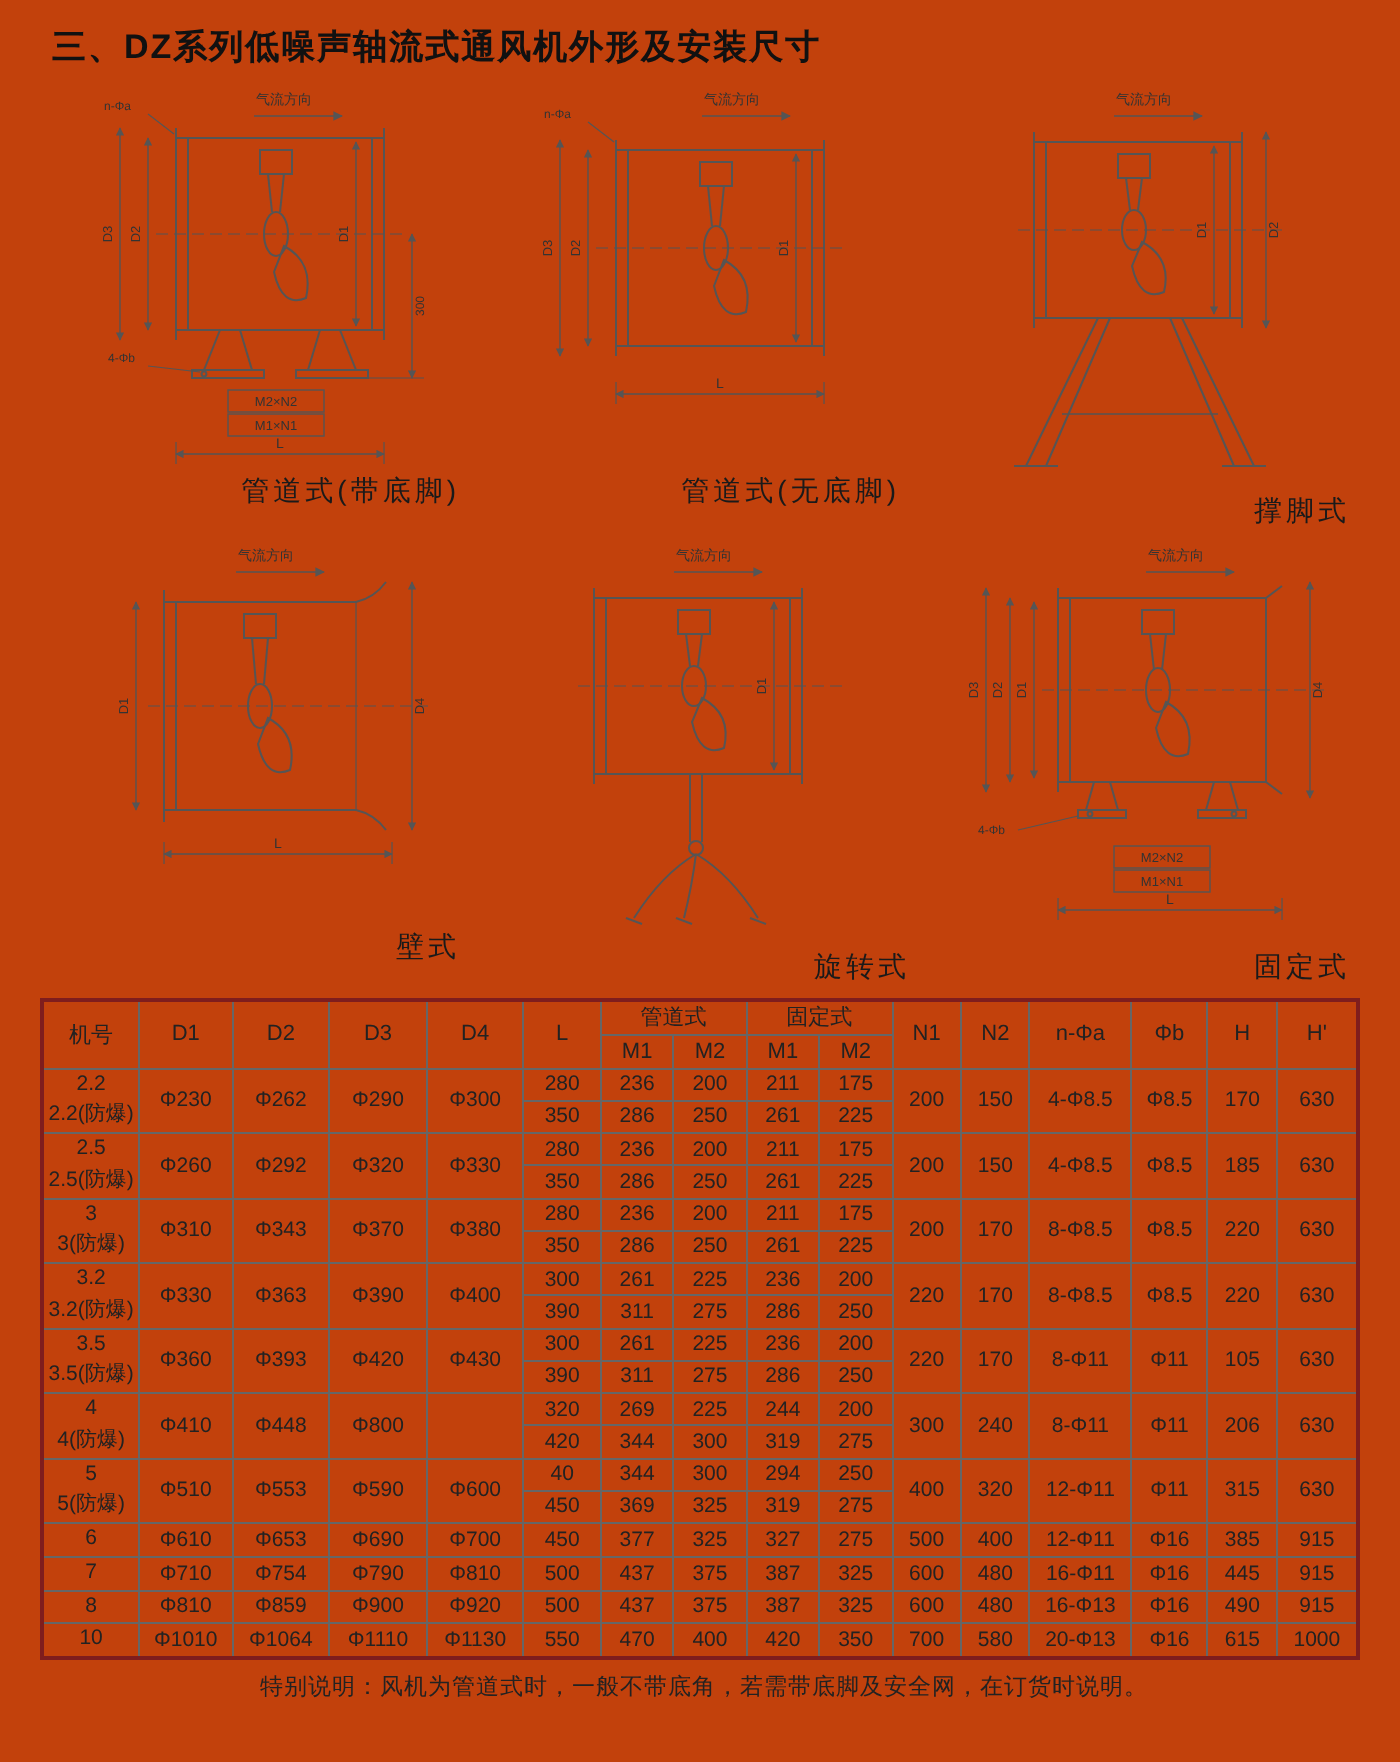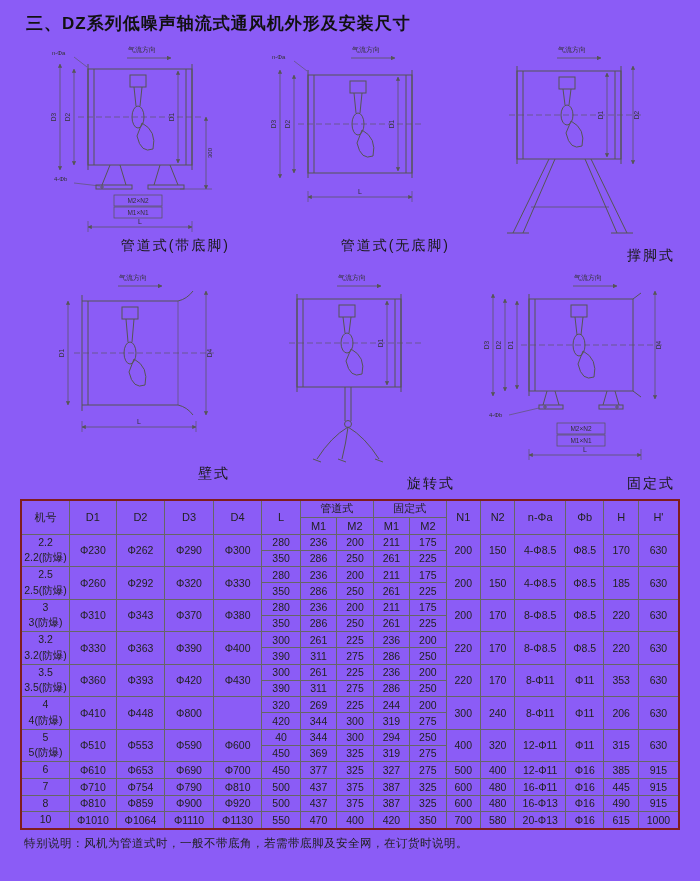--- a/index.html
+++ b/index.html
@@ -1,34 +1,34 @@
 <!DOCTYPE html>
 <html><head>
 <meta charset="utf-8">
 <style>
   * { box-sizing: border-box; margin: 0; padding: 0; }
   html,body { background: #ffffff; }
   .page {
-    width: 700px; height: 881px; background: #8b5cf6;
+    width: 700px; height: 881px; background: #c2410c;
     font-family: "Liberation Sans", sans-serif; color: #222;
     padding: 10px 20px 6px 20px; position: relative; overflow: hidden;
   }
   .title { font-size: 17px; font-weight: bold; color: #111; letter-spacing: 1px; padding: 2px 0 2px 6px; }
   .diagrams { display: grid; grid-template-columns: 1fr 1fr 1fr; justify-items: center; }
   .dcell { display: flex; flex-direction: column; align-items: flex-end; }
   .caption { font-size: 14px; color: #1a1a1a; letter-spacing: 2px; margin-top: 0px; }
   svg text { font-family: "Liberation Sans", sans-serif; fill: #333; }
   table.spec { border-collapse: collapse; width: 660px; table-layout: fixed; margin-top: 6px; border: 2px solid #7f1d1d; }
   table.spec th, table.spec td {
     border: 1px solid #666; text-align: center; vertical-align: middle;
     font-size: 10.5px; font-weight: normal; color: #222; padding: 0; height: 16px;
   }
   table.spec th { font-size: 11px; height: 17px; }
   td.jihao { white-space: pre-line; font-size: 9.5px; line-height: 1.5; }
-  .footnote { font-size: 11.5px; color: #222; margin-top: 6px; padding-left: 4px; letter-spacing: 0.5px; }
+  .footnote { font-size: 11.5px; color: #222; margin-top: 6px; padding-left: 4px; letter-spacing: 0.5px; text-align: center; }
 </style>
 </head>
 <body>
 
 <div class="page">
 
   <div class="title">三、DZ系列低噪声轴流式通风机外形及安装尺寸</div>
 
   <div class="diagrams">
 
@@ -457,21 +457,21 @@
           <td rowspan="2">Φ430</td>
           <td>300</td>
           <td>261</td>
           <td>225</td>
           <td>236</td>
           <td>200</td>
           <td rowspan="2">220</td>
           <td rowspan="2">170</td>
           <td rowspan="2">8-Φ11</td>
           <td rowspan="2">Φ11</td>
-          <td rowspan="2">353</td>
+          <td rowspan="2">105</td>
           <td rowspan="2">630</td>
         </tr>
         <tr>
           <td>390</td>
           <td>311</td>
           <td>275</td>
           <td>286</td>
           <td>250</td>
         </tr>
         <tr>

